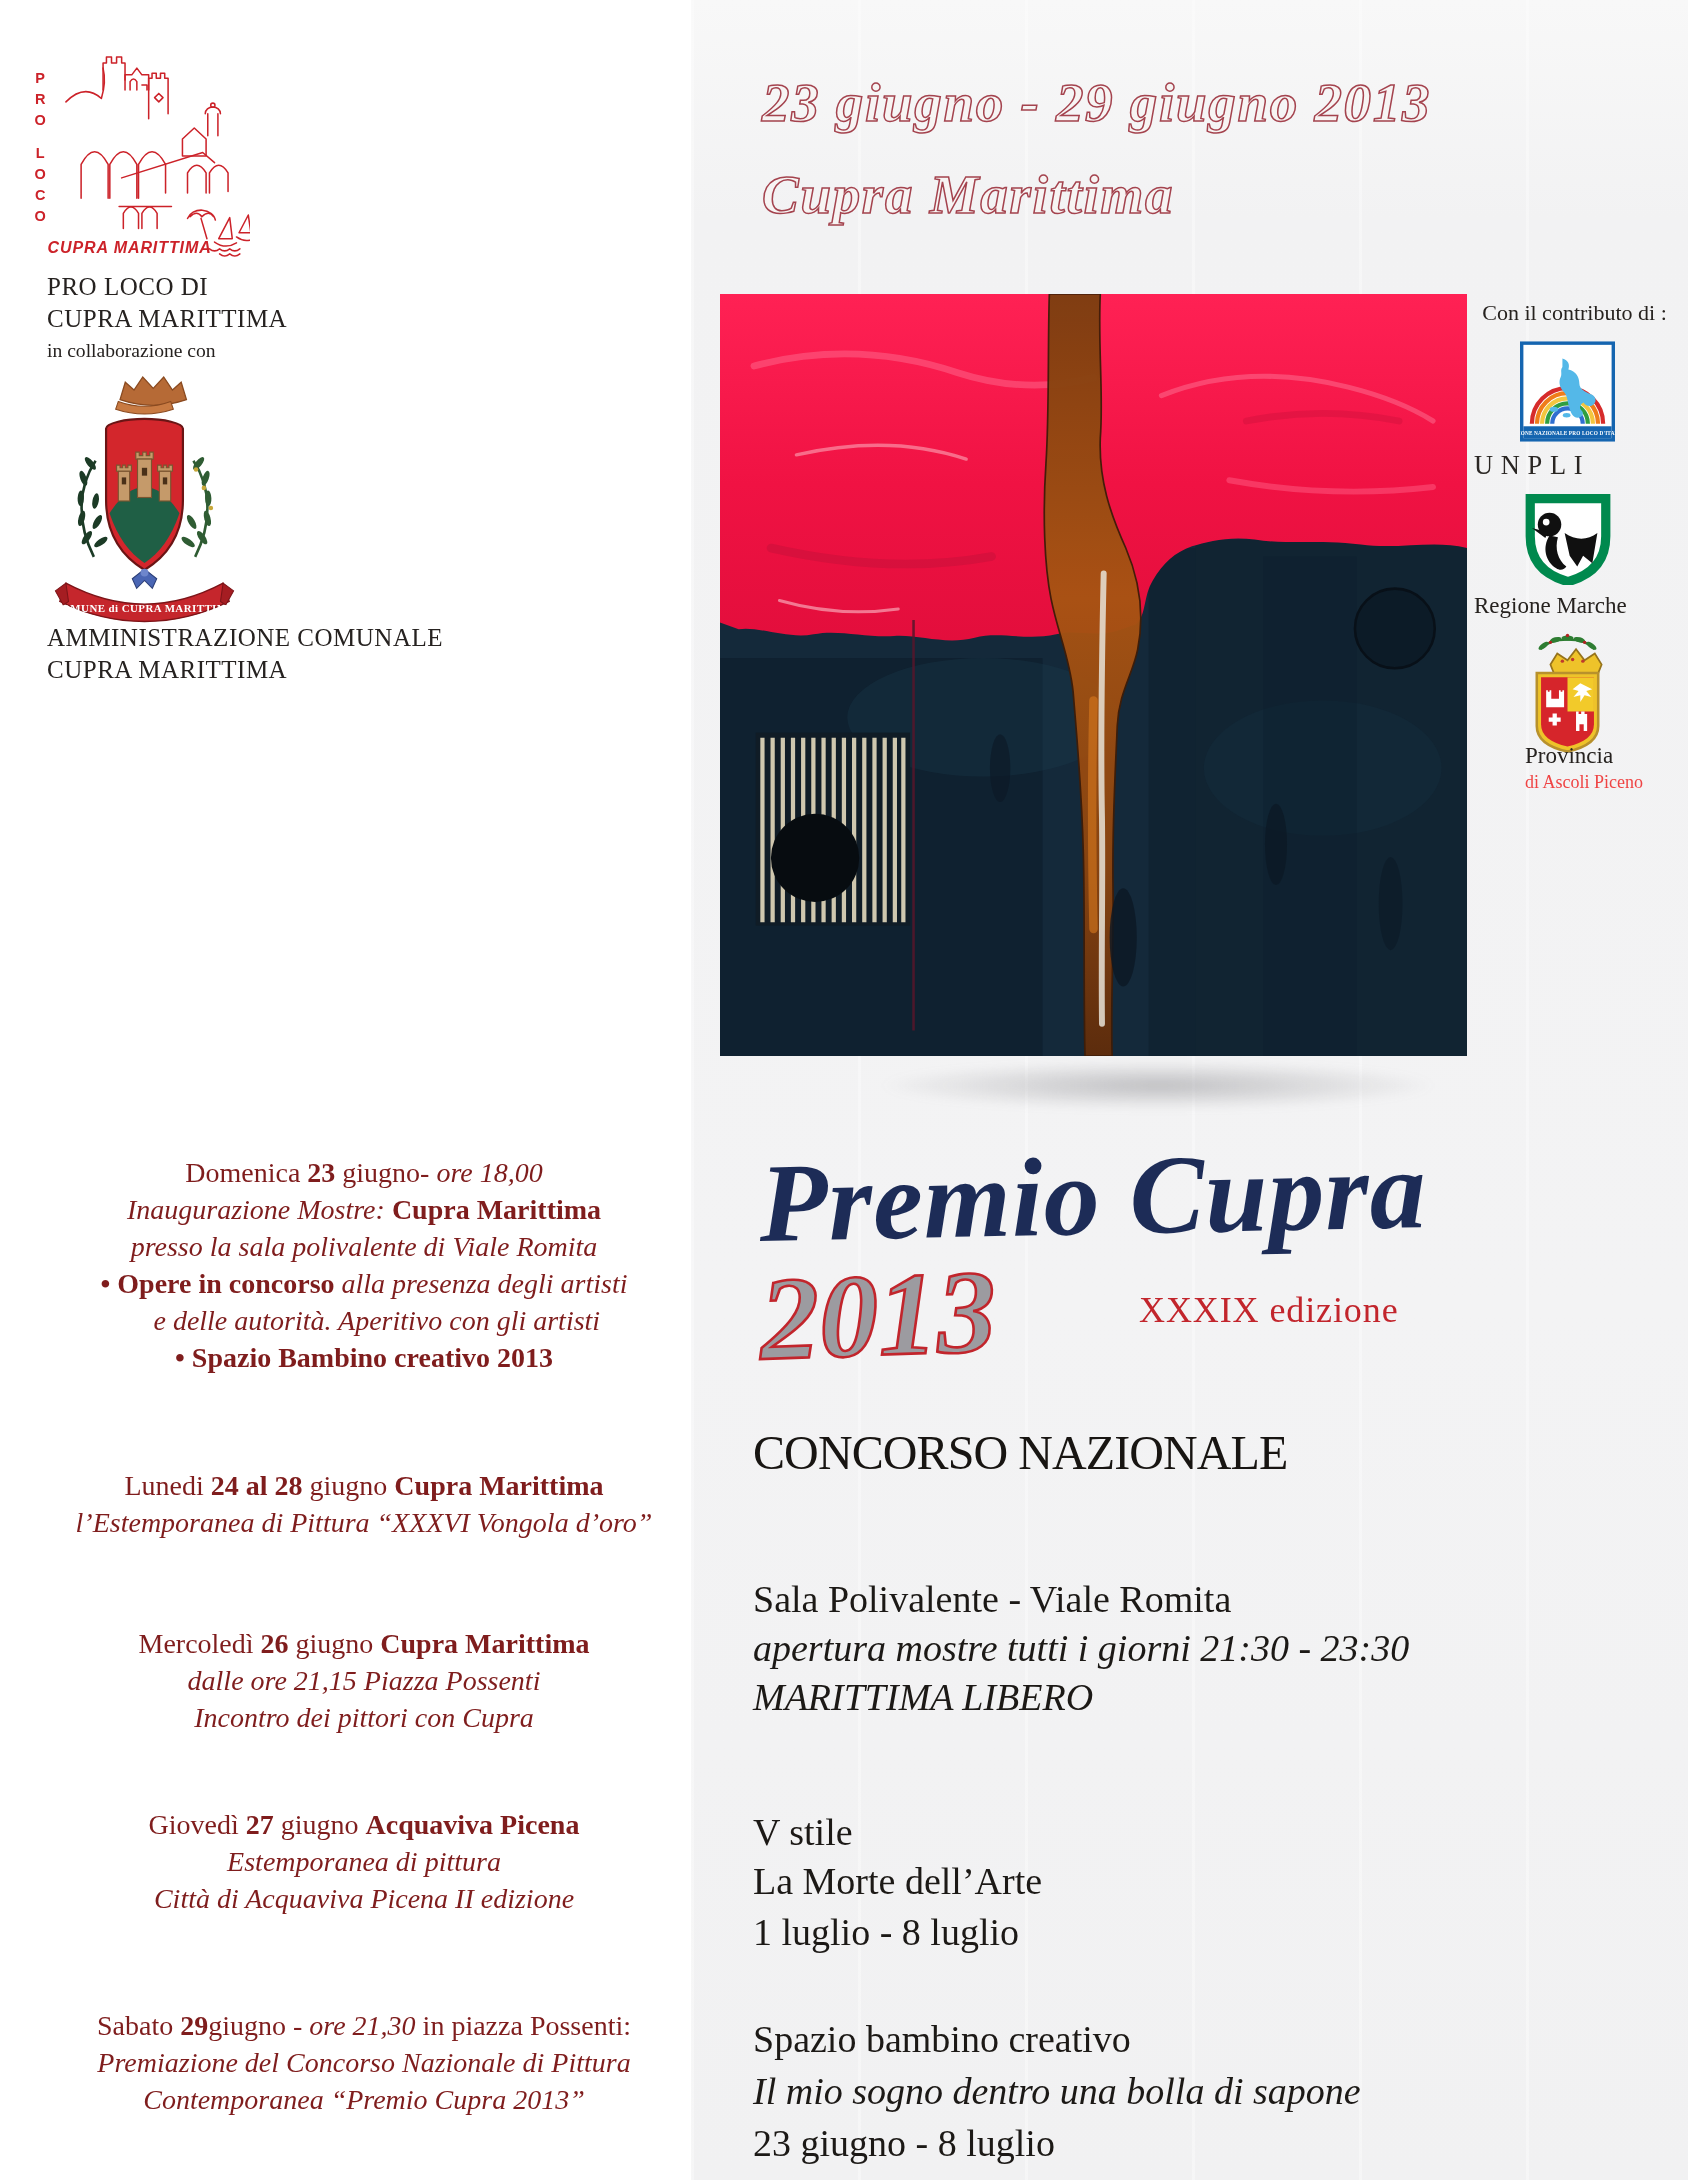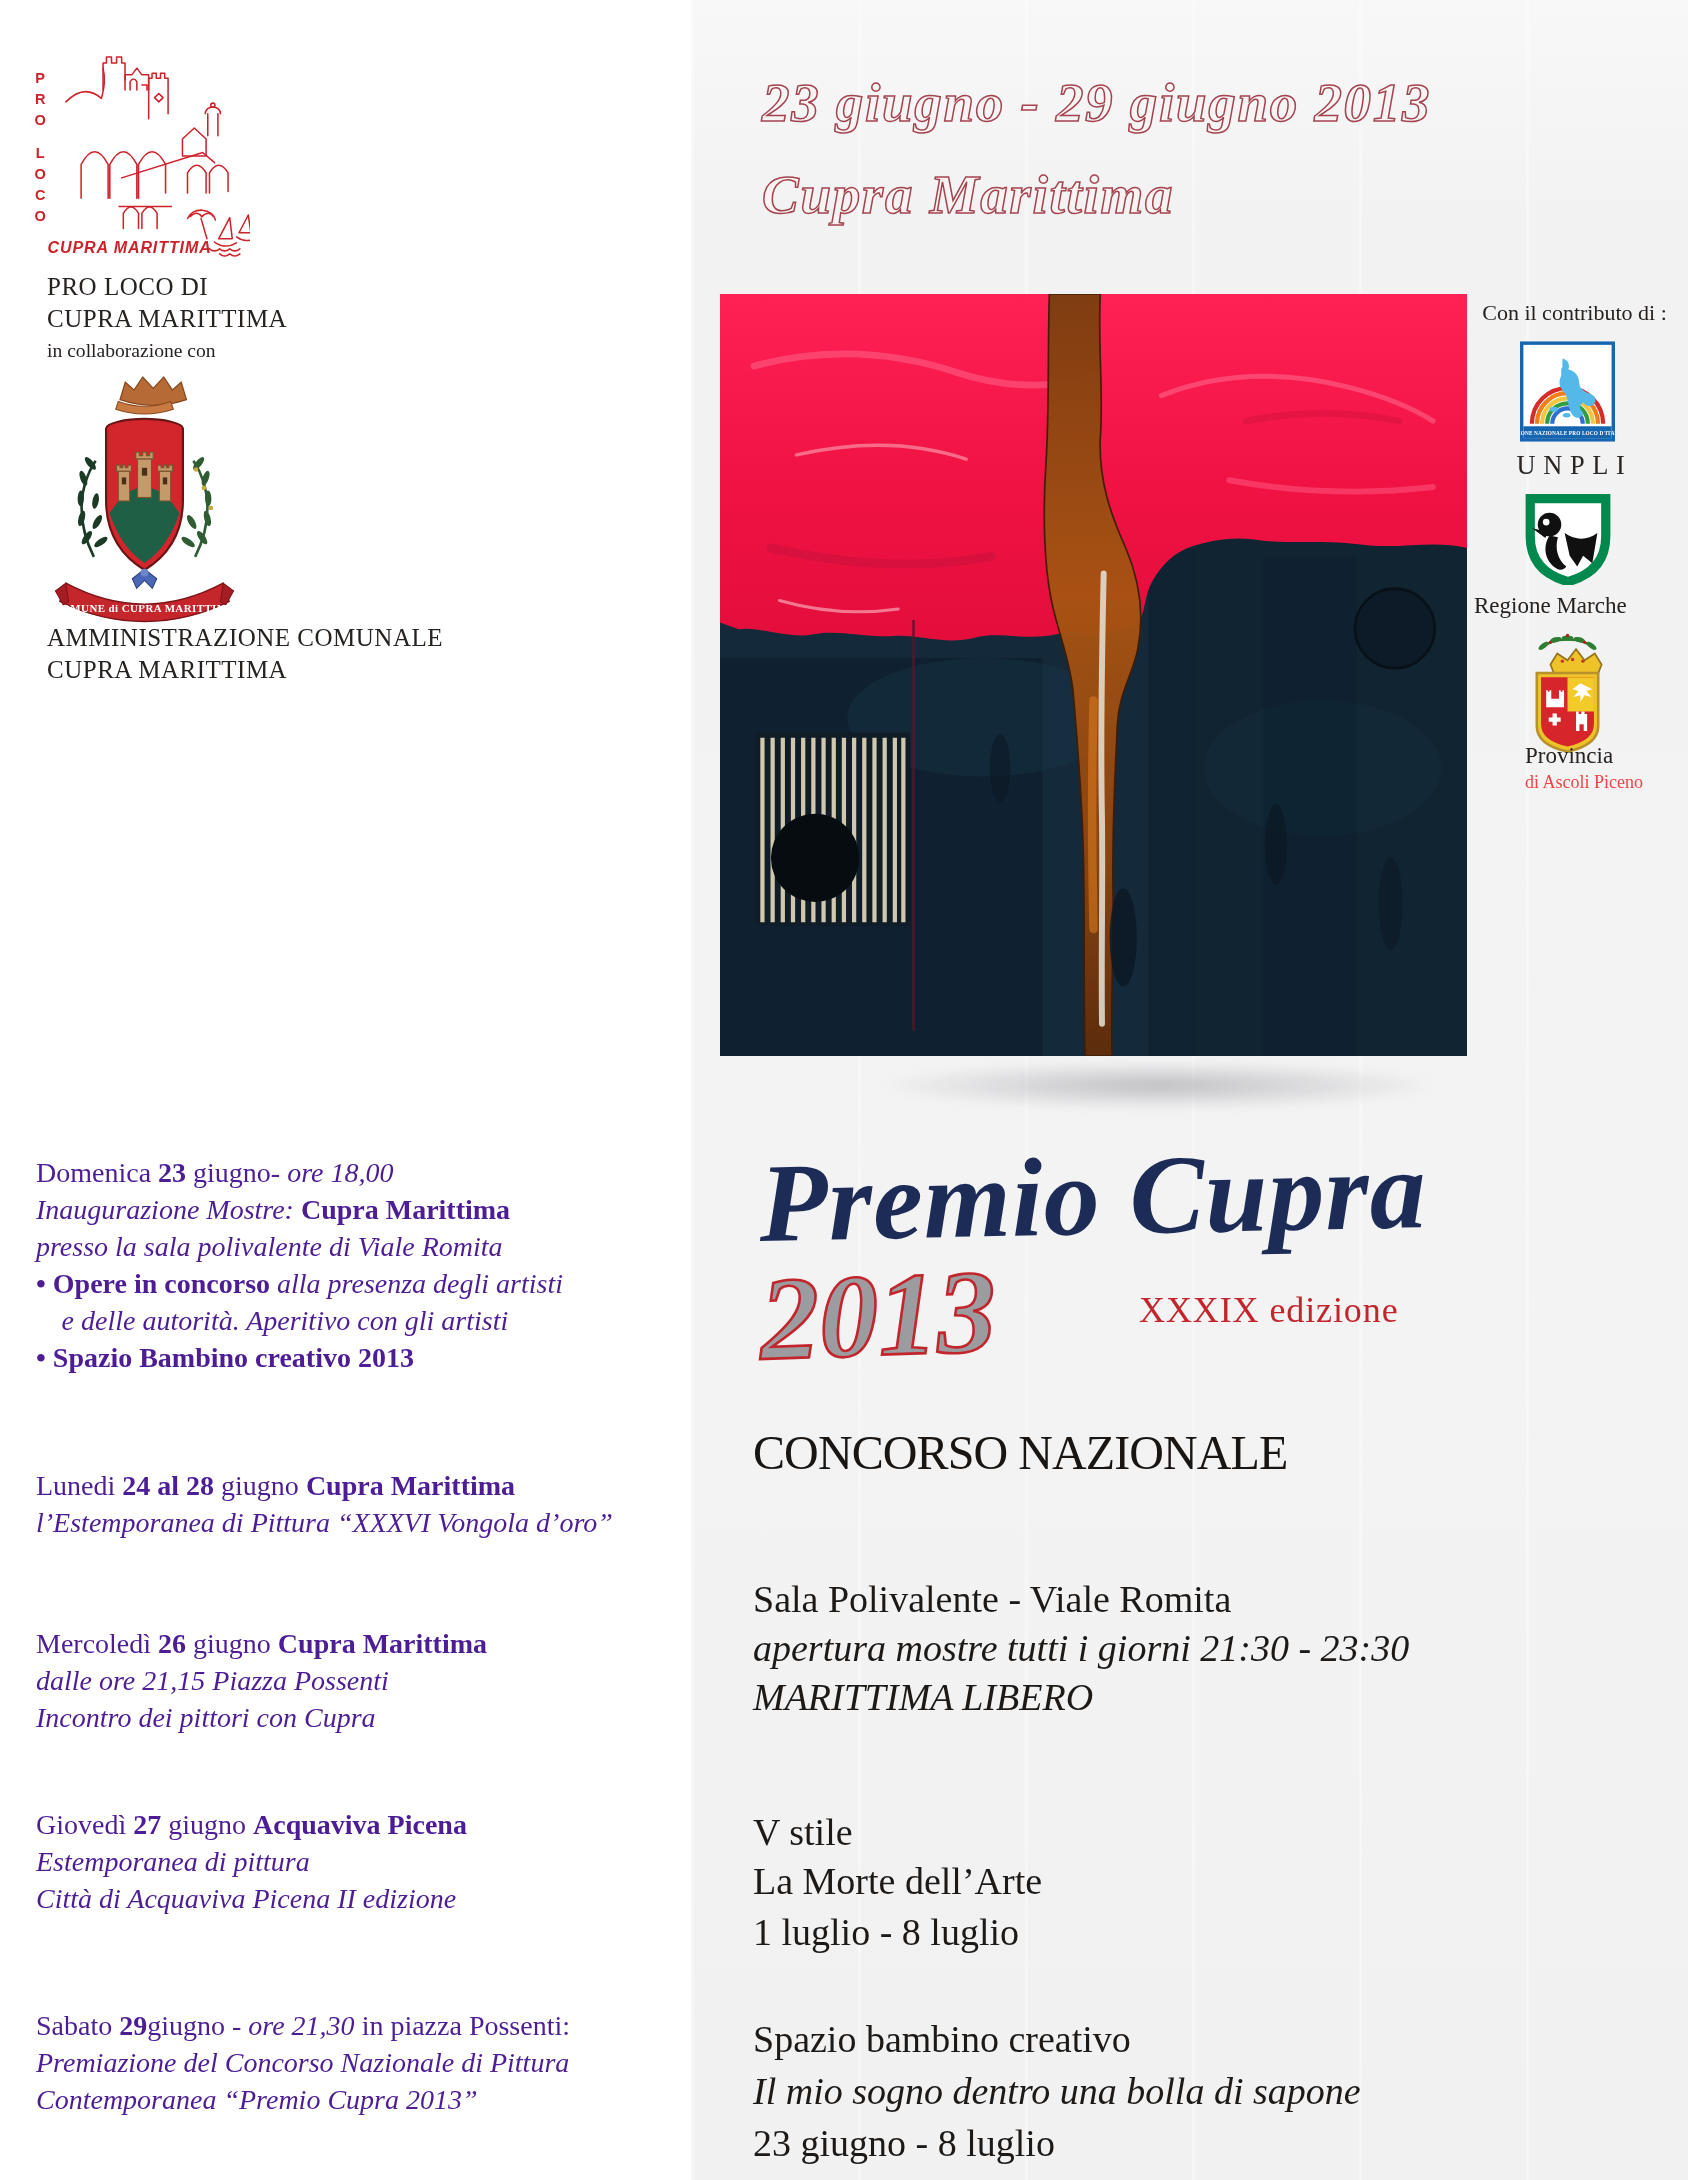--- a/index.html
+++ b/index.html
@@ -30,21 +30,21 @@
     position:absolute;left:25.6px;top:203px;font-family:"Liberation Sans",sans-serif;
     font-weight:bold;font-style:italic;font-size:16px;letter-spacing:0.9px;color:#cc2229;white-space:nowrap;
   }
   .org-line{position:absolute;left:47px;white-space:nowrap;color:#262220;font-family:Liberation Serif, serif;}
   .org-big{font-size:25px;letter-spacing:0.5px;}
   .org-small{font-size:19.6px;}
   #org1a{top:273px}#org1b{top:305px}#collab{top:340px}
   #org2a{top:624px}#org2b{top:656px}
   .stemma-wrap{position:absolute;left:39px;top:363px;width:211px;height:256px;}
 
-  .event{position:absolute;left:36px;width:656px;font-size:28px;line-height:37px;color:#4c1d95;}
+  .event{position:absolute;left:36px;width:656px;font-size:28px;line-height:37px;color:#7f1d1d;text-align:center;}
   .event-1{top:1154px}.event-2{top:1467px}.event-3{top:1625px}.event-4{top:1806px}.event-5{top:2007px}
   .evline{white-space:nowrap;}
   .evline.indent{padding-left:25.6px;}
   .r{font-weight:normal;font-style:normal}
   .b{font-weight:bold}
   .i{font-style:italic}
 
   
   .rc{position:absolute;white-space:nowrap;line-height:1;}
   .outline{
@@ -70,21 +70,21 @@
   #venue{top:1580px}
   #hours{top:1629px;font-style:italic}
   #free{top:1678px;font-style:italic}
   #sec2a{top:1813px}#sec2b{top:1862px}#sec2c{top:1913px}
   #sec3a{top:2020px}#sec3b{top:2072px;font-style:italic}#sec3c{top:2124px}
 
   
   .sp-label{position:absolute;left:1474px;top:300px;width:201px;text-align:center;font-size:22px;color:#26221f;}
   .sp-svg{position:absolute;}
   #unpli-svg{left:1520px;top:341px;}
-  #unpli-cap{position:absolute;left:1474px;top:450px;width:201px;text-align:center;font-size:26.4px;letter-spacing:7.7px;color:#2a2623;}
+  #unpli-cap{position:absolute;left:1474px;top:450px;width:201px;font-size:26.4px;letter-spacing:7.7px;color:#2a2623;}
   #marche-svg{left:1521px;top:491px;}
   #marche-cap{position:absolute;left:1474px;top:593px;width:201px;text-align:left;font-size:23px;color:#26221f;}
   #prov-svg{left:1518px;top:627px;}
   #prov-cap1{position:absolute;left:1525px;top:743px;font-size:23px;color:#26221f;}
   #prov-cap2{position:absolute;left:1525px;top:772px;font-size:18px;color:#ef4444;}
 
   
   .painting{position:absolute;left:720px;top:294px;width:747px;height:762px;}
   .painting svg{display:block;width:100%;height:100%;}
   .paint-shadow{

